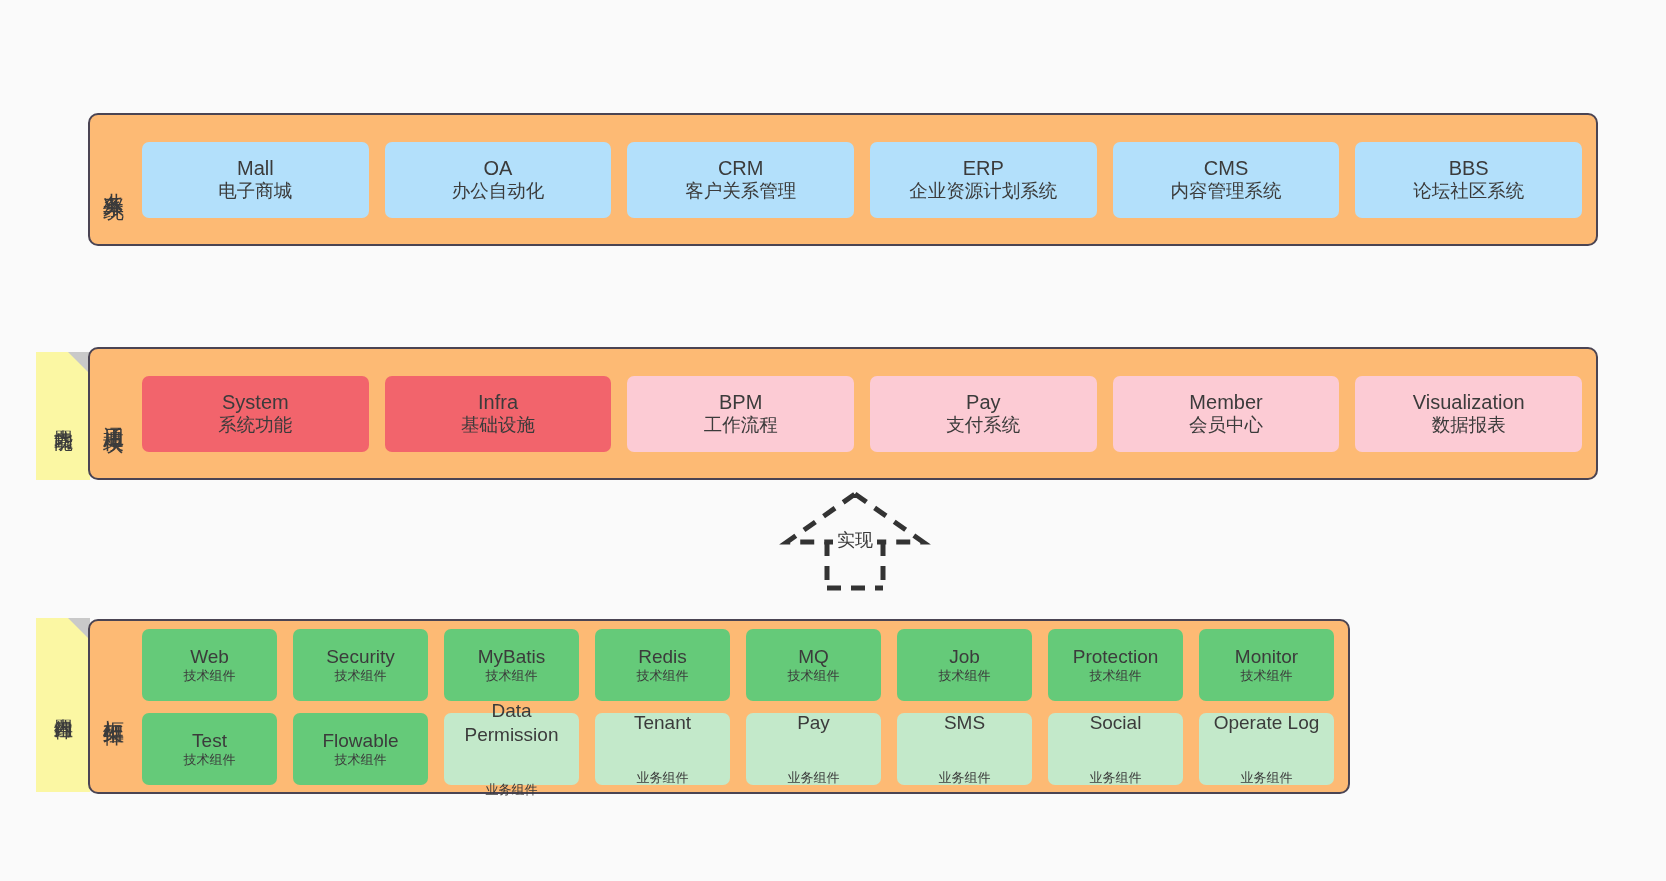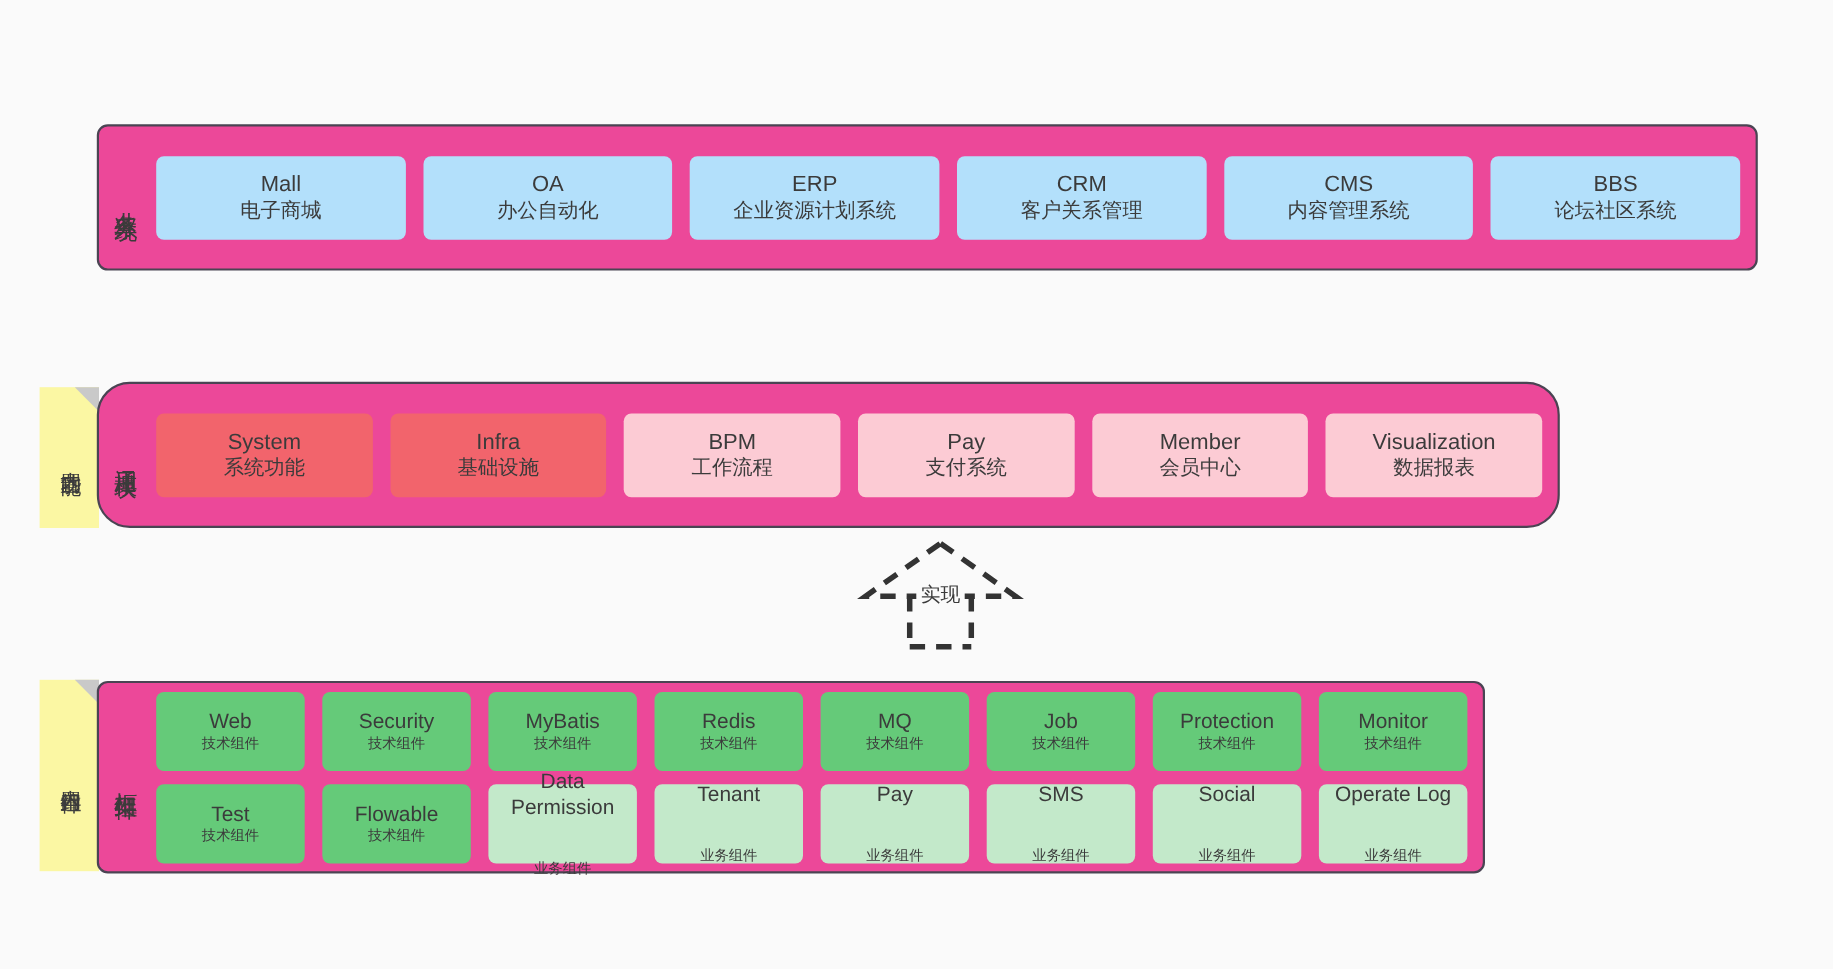--- a/index.html
+++ b/index.html
@@ -18,21 +18,21 @@
   #stage {
     position: absolute;
     left: 0; top: 0;
     width: 1666px;
     height: 881px;
   }
 
   
   .layer {
     position: absolute;
-    background: #ec4899;
+    background: #fdba74;
     border: 2px solid #4a4453;
     border-radius: 10px;
     box-sizing: border-box;
     display: flex;
     align-items: stretch;
   }
   .layer-title {
     flex: 0 0 auto;
     width: 46px;
     display: flex;
@@ -89,21 +89,21 @@
   .c-green     { background: #65ca79; }
   .c-lgreen    { background: #c3e9ca; gap: 36px; }
 
   
   #layer-business {
     left: 88px;  top: 113px;  width: 1510px; height: 133px;
   }
   #layer-business .card { height: 76px; }
 
   #layer-common {
-    left: 88px;  top: 347px;  width: 1330px; height: 133px; border-radius: 30px;
+    left: 88px;  top: 347px;  width: 1510px; height: 133px;
   }
   #layer-common .card { height: 76px; }
 
   #layer-framework {
     left: 88px;  top: 619px;  width: 1262px; height: 175px;
   }
   #layer-framework .layer-body { gap: 12px; padding: 12px 14px 12px 6px; }
   #layer-framework .card { height: 72px; }
   #layer-framework .card .en { font-size: 19px; }
   #layer-framework .card .cn { font-size: 13px; }
@@ -166,26 +166,26 @@
       <div class="row">
         <div class="card c-blue">
           <span class="en">Mall</span>
           <span class="cn">电子商城</span>
         </div>
         <div class="card c-blue">
           <span class="en">OA</span>
           <span class="cn">办公自动化</span>
         </div>
         <div class="card c-blue">
+          <span class="en">CRM</span>
+          <span class="cn">客户关系管理</span>
+        </div>
+        <div class="card c-blue">
           <span class="en">ERP</span>
           <span class="cn">企业资源计划系统</span>
-        </div>
-        <div class="card c-blue">
-          <span class="en">CRM</span>
-          <span class="cn">客户关系管理</span>
         </div>
         <div class="card c-blue">
           <span class="en">CMS</span>
           <span class="cn">内容管理系统</span>
         </div>
         <div class="card c-blue">
           <span class="en">BBS</span>
           <span class="cn">论坛社区系统</span>
         </div>
       </div>

